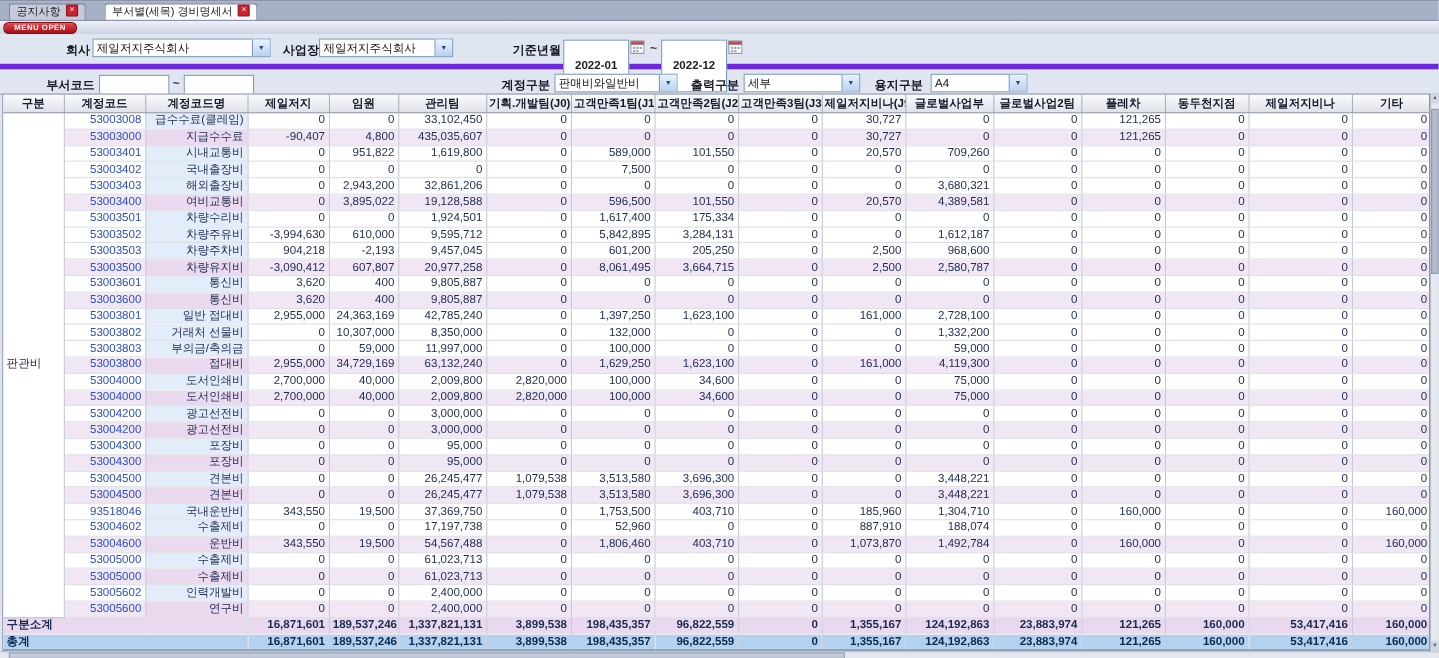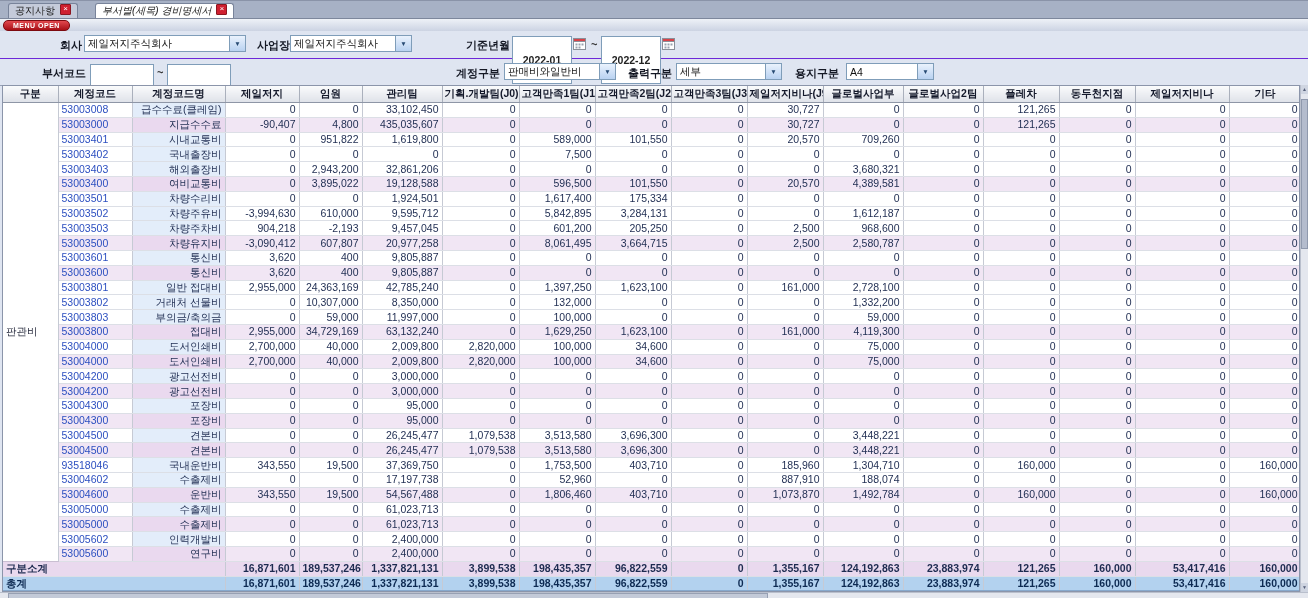--- a/index.html
+++ b/index.html
@@ -3,47 +3,47 @@
 <meta charset="utf-8">
 <style>
   html,body{margin:0;padding:0;}
   body{font-family:"Liberation Sans","DejaVu Sans",sans-serif;background:#c9d1e0;}
   .screen{position:relative;width:1308px;height:598px;background:#dfe5f1;overflow:hidden;border-top:1px solid #8a93a8;}
 
   
   .tabbar{position:absolute;left:0;top:0;width:1308px;height:17px;background:var(--tabbar-bg,#a7b1c5);border-bottom:1px solid #7d879c;}
   .tab{position:absolute;top:2px;height:14px;display:flex;gap:5px;padding:0 6px;font-size:10px;color:#222;border:1px solid #78839a;border-bottom:none;border-radius:3px 3px 0 0;}
   .tab.inactive{background:#c5cbda;}
-  .tab.active{background:#ffffff;font-style:italic;}
+  .tab.active{background:#ffffff;}
   .tab-close{display:inline-block;width:9px;height:9px;line-height:8px;text-align:center;font-size:8px;color:#fff;background:var(--accent-red,#cf2030);border:1px solid #8c1620;border-radius:1px;}
 
   
   .menubar{position:absolute;left:0;top:18px;width:1308px;height:12px;background:linear-gradient(#eef1f7,#ccd3e3);}
   .menu-open{position:absolute;left:3px;top:1px;height:9px;line-height:9px;padding:0 9px;background:linear-gradient(#e2494f,#a80f16);color:#fff;font-size:7px;font-weight:bold;letter-spacing:.5px;border-radius:5px;border:1px solid #7d0a10;}
 
   
   .filters{position:absolute;left:0;top:30px;width:1308px;height:54px;background:var(--panel-bg,#dfe5f1);border-bottom:1px solid #97a1b6;}
   .frow{position:relative;width:100%;height:27px;}
-  .frow1{border-bottom:1px solid #6d28d9;}
+  .frow1{border-bottom:5px solid #6d28d9;}
   .flabel{position:absolute;top:7px;font-size:11px;font-weight:bold;color:#141824;white-space:nowrap;}
   .sel{position:absolute;top:4px;height:17px;background:#fff;border:1px solid #7f9db9;display:flex;align-items:center;box-sizing:border-box;}
   .sel-text{flex:1;font-size:10.5px;color:#111;padding:0 3px;white-space:nowrap;overflow:hidden;}
   .sel-arrow{width:15px;height:100%;display:flex;align-items:center;justify-content:center;font-size:6.5px;color:#274a73;background:linear-gradient(#eaf2fd,#b9d2f1);border-left:1px solid #7f9db9;}
   .finput{position:absolute;top:5px;height:14px;border:1px solid #7f9db9;font-family:inherit;font-size:10.5px;color:#222;padding:16px 2px;box-sizing:content-box;background:#fff;}
   .finput.date{text-align:center;font-weight:bold;}
   .tilde{position:absolute;top:7px;font-size:11px;font-weight:bold;color:#333;}
   .cal{position:absolute;top:5px;width:14px;height:14px;cursor:pointer;}
 
   
   .grid-area{position:absolute;left:2px;top:84px;width:1298px;height:507px;overflow:hidden;background:#fff;border:1px solid #8b95aa;box-sizing:border-box;}
   table{border-collapse:collapse;table-layout:fixed;width:1296px;font-size:10.5px;}
   th{height:16px;background:linear-gradient(var(--header-grad-top,#fafbfc),var(--header-grad-bottom,#dfe2e9));border-right:1px solid #aab0bc;border-bottom:1px solid #8e96a6;font-weight:bold;color:#14192b;font-size:10.5px;padding:0 2px;overflow:hidden;white-space:nowrap;}
   td{height:14.8px;line-height:13px;border-right:1px solid #c6cad4;border-bottom:1px solid #dcdfe6;padding:0 3px;overflow:hidden;white-space:nowrap;color:var(--num-color,#1d2b50);box-sizing:border-box;}
   .group-cell{background:var(--groupcol-bg,#f3e8f5);vertical-align:middle;text-align:left;color:#23273a;font-weight:normal;border-bottom:1px solid #c9bfd2;}
-  .code-cell{color:var(--code-color,#2c4fc0);text-align:left;}
+  .code-cell{color:var(--code-color,#2c4fc0);text-align:right;}
   .name-cell{text-align:right;}
   .num-cell{text-align:right;}
   tr.row-detail td{background:var(--detail-bg,#ffffff);}
   tr.row-detail .name-cell{background:var(--detail-name-bg,#e3edfa);}
   tr.row-subtotal td{background:var(--subtotal-bg,#f1e6f4);}
   tr.row-subtotal .name-cell{background:var(--subtotal-name-bg,#ead9ef);}
   tr.row-grandsub td{background:var(--grand-subtotal-bg,#e9d9ee);font-weight:bold;color:#1d2b50;}
   tr.row-total td{background:var(--total-bg,#b3d2ef);font-weight:bold;color:#0d2a52;border-bottom:1px solid #87a9cd;}
   .footer-label{text-align:left;}
 

